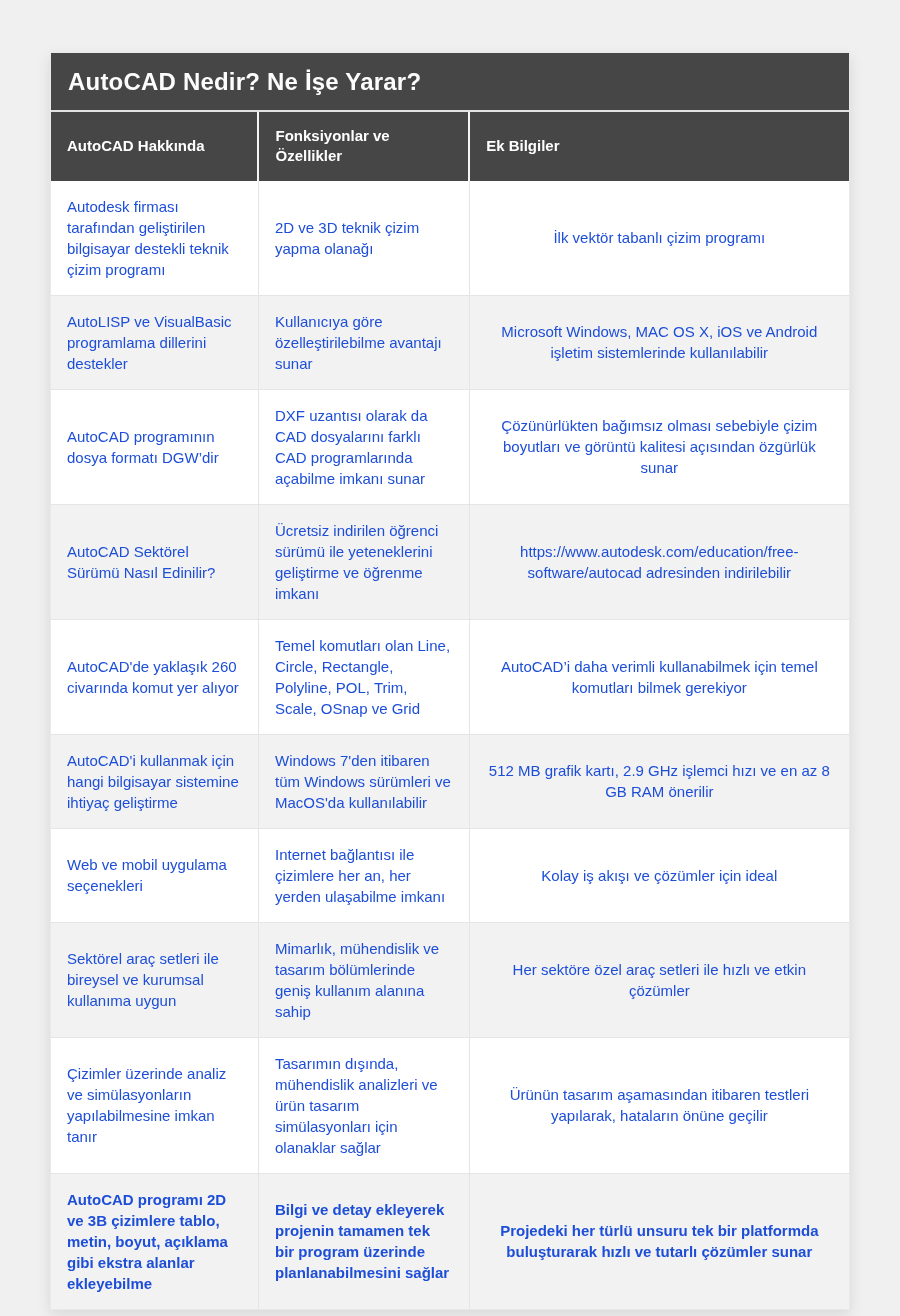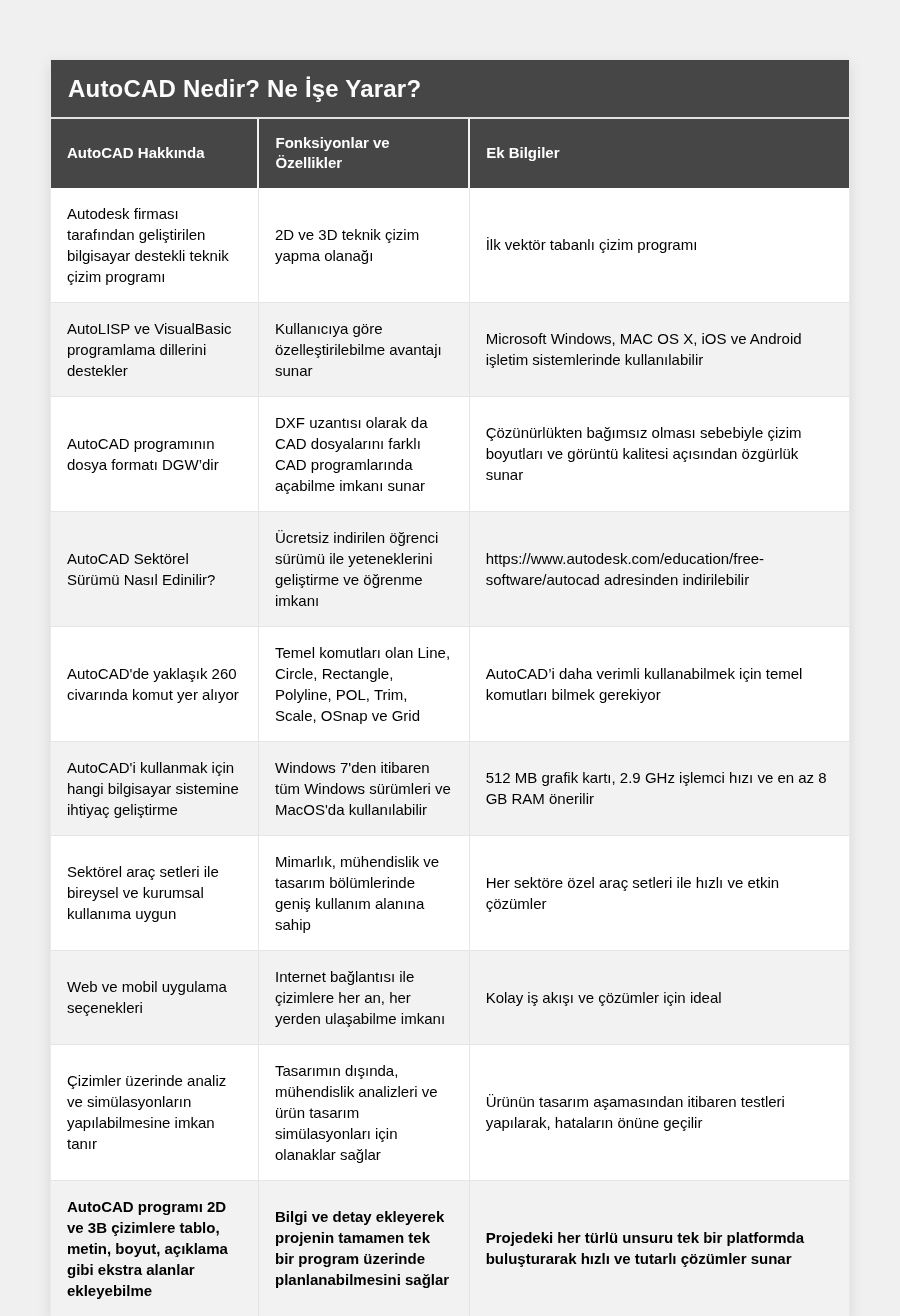--- a/index.html
+++ b/index.html
@@ -7,21 +7,21 @@
     width: 900px;
     font-family: "Liberation Sans", "DejaVu Sans", sans-serif;
   }
   body {
     background: #f0f0f1;
     min-height: 1316px;
     padding: 52px 0 40px 0;
   }
   .card {
     width: 800px;
-    margin: 7px auto;
+    margin: 0 auto;
     background: #ffffff;
     border: 1px solid #e9e9e9;
     box-shadow: 0 5px 14px rgba(0,0,0,0.10);
   }
   .card-header {
     background: #464646;
     color: #fcfcfc;
     font-size: 24px;
     font-weight: bold;
     padding: 15px 17px 14px 17px;
@@ -44,30 +44,30 @@
     vertical-align: middle;
     padding: 14px 16px;
     height: 66px;
     border-top: 2px solid #e2e2e2;
     border-left: 2px solid #f4f4f4;
     line-height: 1.35;
   }
   thead th:first-child { border-left: none; }
   tbody td {
     font-size: 15px;
-    color: #000000;
+    color: #1d4ed8;
     line-height: 1.4;
     padding: 15px 16px;
     vertical-align: middle;
     border: 1px solid #e5e5e5;
     border-top: none;
     word-wrap: break-word;
   }
   tbody td:first-child { border-left: none; }
-  tbody td:last-child { border-right: none; }
+  tbody td:last-child { border-right: none; text-align: center; }
   tbody tr:nth-child(even) td { background: #f2f2f2; }
   tbody tr:nth-child(odd) td { background: #ffffff; }
   tbody tr:last-child td { border-bottom: none; font-weight: bold; }
   .page-footer {
     text-align: center;
     color: #8b8b8b;
     font-size: 15.5px;
     margin-top: 26px;
   }
 </style>
@@ -115,28 +115,28 @@
           <td>AutoCAD'de yaklaşık 260 civarında komut yer alıyor</td>
           <td>Temel komutları olan Line, Circle, Rectangle, Polyline, POL, Trim, Scale, OSnap ve Grid</td>
           <td>AutoCAD’i daha verimli kullanabilmek için temel komutları bilmek gerekiyor</td>
         </tr>
         <tr>
           <td>AutoCAD'i kullanmak için hangi bilgisayar sistemine ihtiyaç geliştirme</td>
           <td>Windows 7'den itibaren tüm Windows sürümleri ve MacOS'da kullanılabilir</td>
           <td>512 MB grafik kartı, 2.9 GHz işlemci hızı ve en az 8 GB RAM önerilir</td>
         </tr>
         <tr>
+          <td>Web ve mobil uygulama seçenekleri</td>
+          <td>Internet bağlantısı ile çizimlere her an, her yerden ulaşabilme imkanı</td>
+          <td>Kolay iş akışı ve çözümler için ideal</td>
+        </tr>
+        <tr>
           <td>Sektörel araç setleri ile bireysel ve kurumsal kullanıma uygun</td>
           <td>Mimarlık, mühendislik ve tasarım bölümlerinde geniş kullanım alanına sahip</td>
           <td>Her sektöre özel araç setleri ile hızlı ve etkin çözümler</td>
-        </tr>
-        <tr>
-          <td>Web ve mobil uygulama seçenekleri</td>
-          <td>Internet bağlantısı ile çizimlere her an, her yerden ulaşabilme imkanı</td>
-          <td>Kolay iş akışı ve çözümler için ideal</td>
         </tr>
         <tr>
           <td>Çizimler üzerinde analiz ve simülasyonların yapılabilmesine imkan tanır</td>
           <td>Tasarımın dışında, mühendislik analizleri ve ürün tasarım simülasyonları için olanaklar sağlar</td>
           <td>Ürünün tasarım aşamasından itibaren testleri yapılarak, hataların önüne geçilir</td>
         </tr>
         <tr>
           <td>AutoCAD programı 2D ve 3B çizimlere tablo, metin, boyut, açıklama gibi ekstra alanlar ekleyebilme</td>
           <td>Bilgi ve detay ekleyerek projenin tamamen tek bir program üzerinde planlanabilmesini sağlar</td>
           <td>Projedeki her türlü unsuru tek bir platformda buluşturarak hızlı ve tutarlı çözümler sunar</td>

